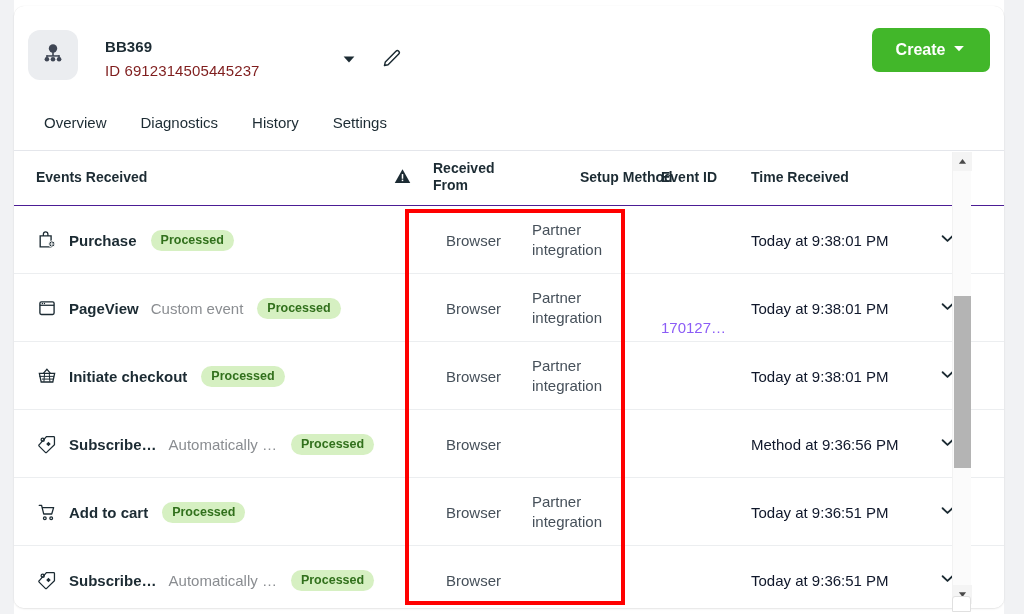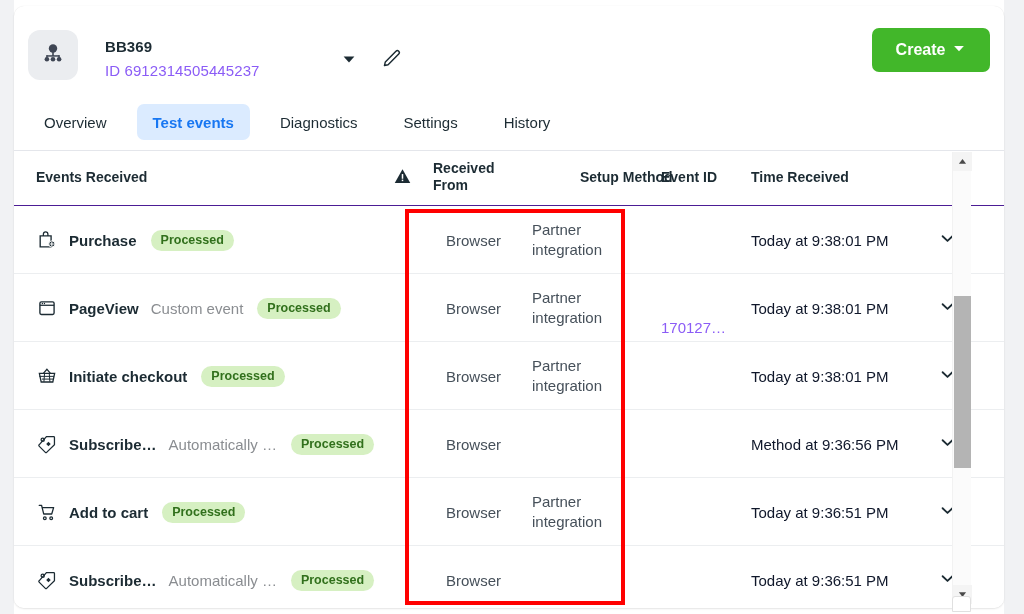--- a/index.html
+++ b/index.html
@@ -55,21 +55,21 @@
     display: flex; align-items: center; justify-content: center;
   }
 
   .acct-name {
     position: absolute; left: 91px; top: 32px;
     font-size: 15px; font-weight: bold; color: #1c2b33;
     letter-spacing: .1px;
   }
   .acct-id {
     position: absolute; left: 91px; top: 56px;
-    font-size: 15px; color: #8b5cf6;
+    font-size: 15px; color: #7f1d1d;
     letter-spacing: .1px;
   }
   .acct-caret {
     position: absolute; left: 322px; top: 42px;
     width: 26px; height: 26px;
     display: flex; align-items: center; justify-content: center;
     cursor: pointer;
   }
   .acct-edit {
     position: absolute; left: 362px; top: 37px;
@@ -89,21 +89,21 @@
     display: flex; align-items: center; justify-content: center;
     gap: 7px;
     padding: 0 18px;
     cursor: pointer;
   }
   .create-btn .tri { display: inline-block; }
 
   
   .tabs {
     position: absolute; left: 14px; top: 98px;
-    display: flex; align-items: center; gap: 14px;
+    display: flex; align-items: center; gap: 2px;
   }
   .tab {
     height: 36px; padding: 0 16px;
     display: flex; align-items: center;
     font-size: 15px; color: #1c2b33;
     border-radius: 7px;
     cursor: pointer;
     white-space: nowrap;
   }
   .tab.active {
@@ -283,24 +283,23 @@
         <span class="tri">
           <svg width="14" height="14" viewBox="0 0 16 16">
             <path d="M2.4 5.6 L13.6 5.6 L8 11.6 Z" fill="#ffffff"></path>
           </svg>
         </span>
       </button>
     </div>
 
     <div class="tabs">
       <div class="tab">Overview</div>
-      <div class="tab active">Test events</div>
       <div class="tab">Diagnostics</div>
+      <div class="tab">History</div>
       <div class="tab">Settings</div>
-      <div class="tab">History</div>
     </div>
     <div class="tabs-underline"></div>
 
     <div class="table">
 
       <div class="thead">
         <div class="th th-events">Events Received</div>
         <div class="th th-warn">
           <svg width="17" height="17" viewBox="0 0 18 18">
             <path d="M9 1.4 L17.2 16 L0.8 16 Z" fill="#1c2b33"></path>

